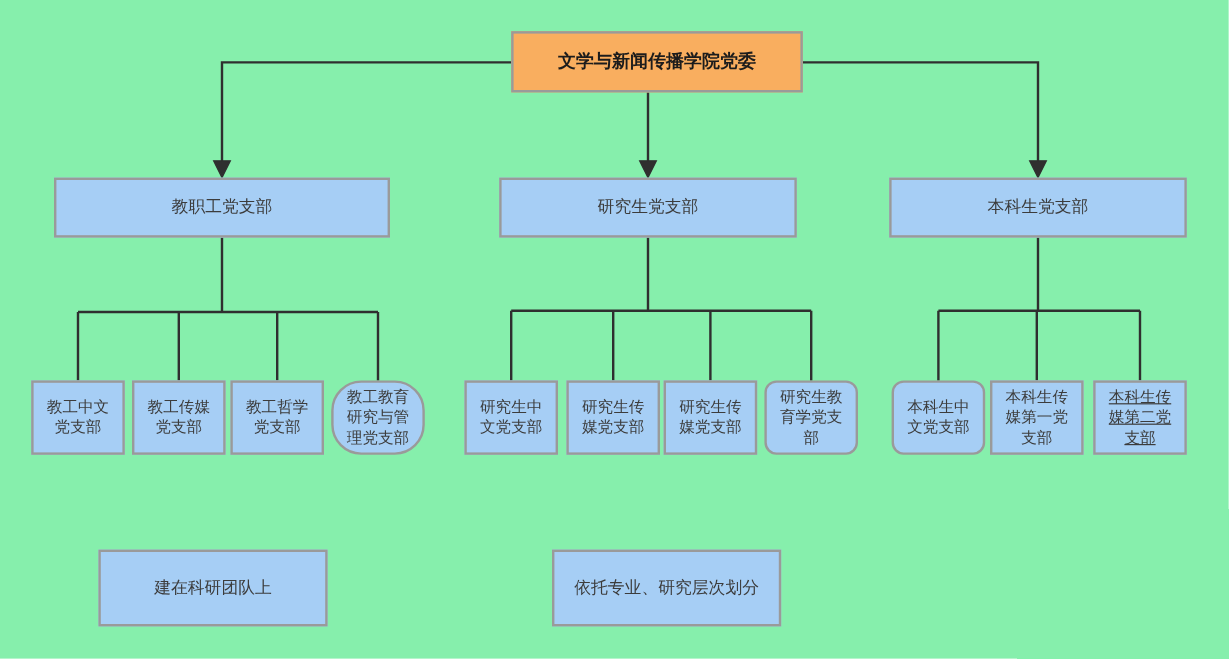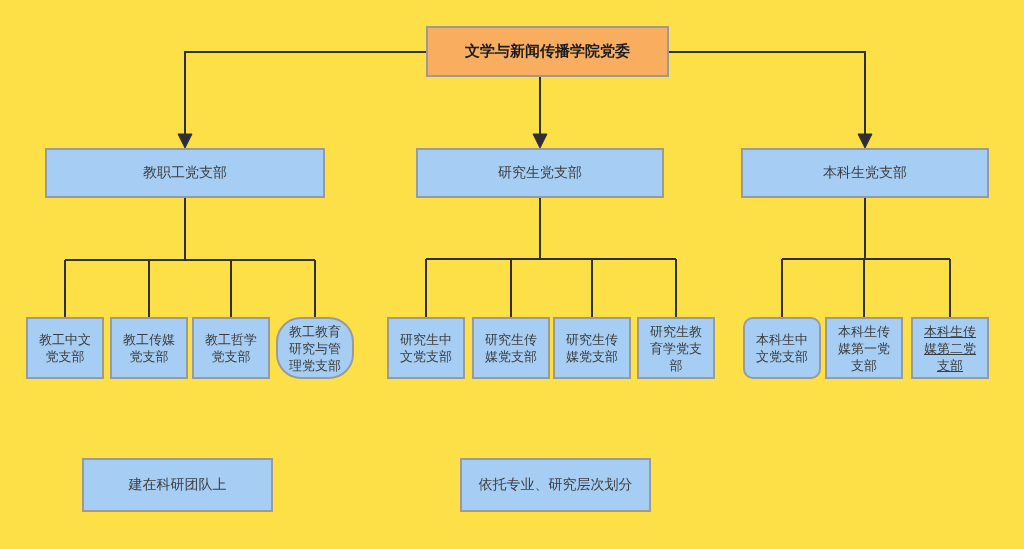--- a/index.html
+++ b/index.html
@@ -5,21 +5,21 @@
   html, body {
     margin: 0;
     padding: 0;
     background: #ffffff;
     font-family: "DejaVu Sans", "Liberation Sans", sans-serif;
   }
   .canvas {
     position: relative;
     width: 1024px;
     height: 549px;
-    background: #fde047;
+    background: #86efac;
     overflow: hidden;
   }
   .connector-layer {
     position: absolute;
     left: 0;
     top: 0;
     width: 1024px;
     height: 549px;
     pointer-events: none;
   }
@@ -51,26 +51,26 @@
     font-size: 13px; line-height: 17px;
     padding: 0 9px;
   }
   .leaf-0-0 { left: 26px; }
   .leaf-0-1 { left: 110px; }
   .leaf-0-2 { left: 192px; }
   .leaf-0-3 { left: 276px; border-radius: 25px; }
   .leaf-1-0 { left: 387px; }
   .leaf-1-1 { left: 472px; }
   .leaf-1-2 { left: 553px; }
-  .leaf-1-3 { left: 637px; }
+  .leaf-1-3 { left: 637px; border-radius: 10px; }
   .leaf-2-0 { left: 743px; border-radius: 10px; }
   .leaf-2-1 { left: 825px; }
   .leaf-2-2 { left: 911px; text-decoration: underline; }
 
-  .node-note { top: 458px; height: 54px; font-size: 14px; }
+  .node-note { top: 458px; height: 64px; font-size: 14px; }
   .note-0 { left: 82px;  width: 191px; }
   .note-1 { left: 442px; width: 191px; margin-left: 18px; }
   .note-2 { left: 785px; width: 192px; }
 </style>
 </head>
 <body>
 
 <div class="canvas">
 
   <svg class="connector-layer" width="1024" height="549" viewBox="0 0 1024 549">

